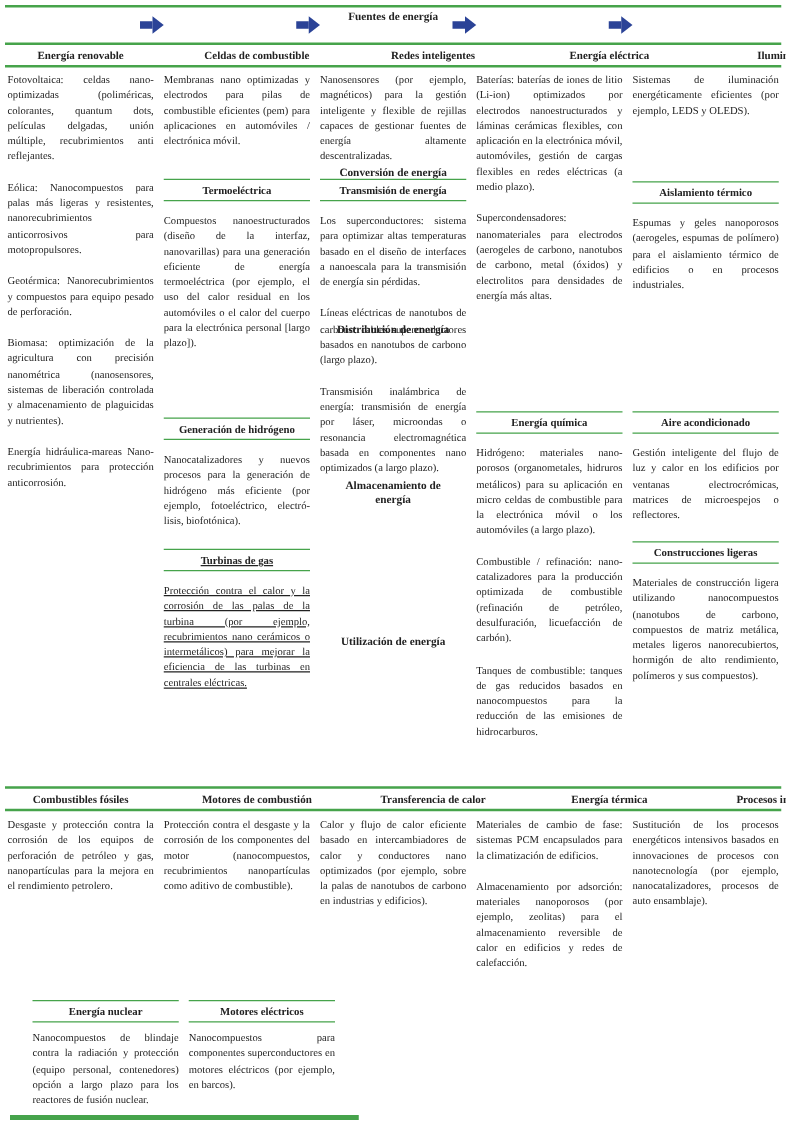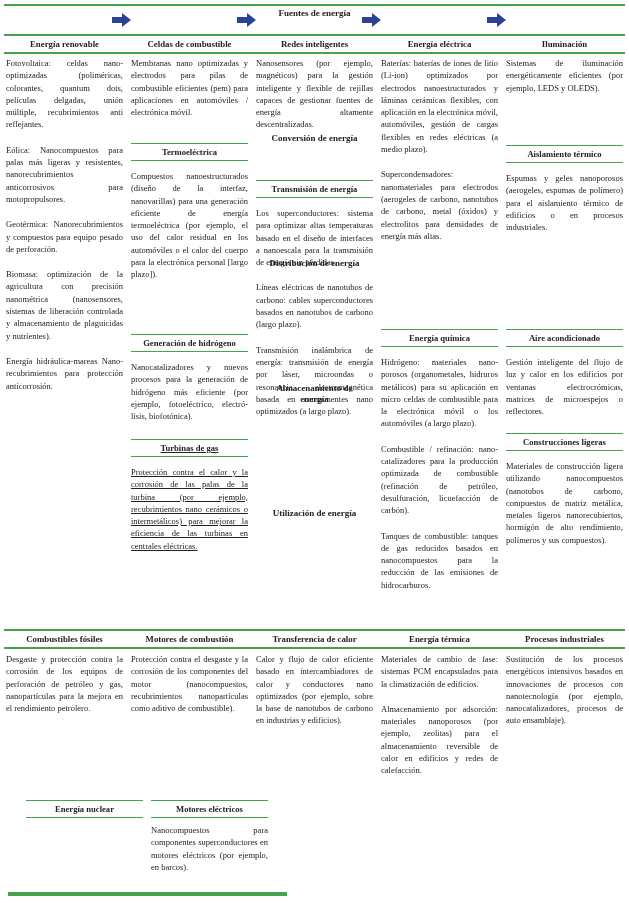--- a/index.html
+++ b/index.html
@@ -14,21 +14,21 @@
   
   .flow-row{position:relative;display:flex;align-items:center;gap:8px;padding:2px 6px;height:24px;flex-direction:column;}
   .flow-step{flex:0 0 117px;text-align:center;font-weight:bold;font-size:9px;line-height:10.5px;}
   .flow-step .inner{display:inline-block;max-width:92px;}
   .flow-arrow{position:absolute;top:50%;transform:translateY(-50%);display:flex;align-items:center;}
   .flow-arrow .shaft{width:10px;height:6px;background:#2b4397;}
   .flow-arrow .head{width:0;height:0;border-top:7px solid transparent;border-bottom:7px solid transparent;border-left:9px solid #2b4397;}
   .a1{left:112px;} .a2{left:237px;} .a3{left:362px;} .a4{left:487px;}
 
   
-  .band{display:flex;gap:8px;padding:3px 6px;align-items:center;}
+  .band{display:flex;gap:24px;padding:3px 6px;align-items:center;}
   .band .cell{flex:0 0 117px;text-align:center;font-weight:bold;font-size:8.8px;line-height:10px;}
 
   
   .region{position:relative;}
   .rB{height:572px;margin-top:3px;}
   .rD{height:147px;margin-top:4px;}
   .rE{height:84px;margin-left:20px;}
   .col{position:absolute;top:0;width:117px;}
   .c1{left:6px;} .c2{left:131px;} .c3{left:256px;} .c4{left:381px;} .c5{left:506px;}
   .sec{position:absolute;left:0;right:0;}
@@ -108,21 +108,21 @@
     <div class="sec" style="top:382px;text-decoration:underline;">
       <div class="sec-h">Turbinas de gas</div>
       <p class="p">Protección contra el calor y la corrosión de las palas de la turbina (por ejemplo, recubrimientos nano cerámicos o intermetálicos) para mejorar la eficiencia de las turbinas en centrales eléctricas.</p>
     </div>
   </div>
 
   <div class="col c3">
     <div class="sec" style="top:0;">
       <p class="p">Nanosensores (por ejemplo, magnéticos) para la gestión inteligente y flexible de rejillas capaces de gestionar fuentes de energía altamente descentralizadas.</p>
     </div>
-    <div class="sec" style="top:86px;margin-top:37px;">
+    <div class="sec" style="top:86px;">
       <div class="sec-h">Transmisión de energía</div>
       <p class="p">Los superconductores: sistema para optimizar altas temperaturas basado en el diseño de interfaces a nanoescala para la transmisión de energía sin pérdidas.</p>
       <p class="p">Líneas eléctricas de nanotubos de carbono: cables superconductores basados en nanotubos de carbono (largo plazo).</p>
       <p class="p">Transmisión inalámbrica de energía: transmisión de energía por láser, microondas o resonancia electromagnética basada en componentes nano optimizados (a largo plazo).</p>
     </div>
   </div>
 
   <div class="col c4">
     <div class="sec" style="top:0;">
       <p class="p">Baterías: baterías de iones de litio (Li-ion) optimizados por electrodos nanoestructurados y láminas cerámicas flexibles, con aplicación en la electrónica móvil, automóviles, gestión de cargas flexibles en redes eléctricas (a medio plazo).</p>
@@ -166,34 +166,35 @@
 <div class="rule"></div>
 
 <div class="region rD">
   <div class="col c1">
     <p class="p">Desgaste y protección contra la corrosión de los equipos de perforación de petróleo y gas, nanopartículas para la mejora en el rendimiento petrolero.</p>
   </div>
   <div class="col c2">
     <p class="p">Protección contra el desgaste y la corrosión de los componentes del motor (nanocompuestos, recubrimientos nanopartículas como aditivo de combustible).</p>
   </div>
   <div class="col c3">
-    <p class="p">Calor y flujo de calor eficiente basado en intercambiadores de calor y conductores nano optimizados (por ejemplo, sobre la base de nanotubos de carbono en industrias y edificios).</p>
+    <p class="p">Calor y flujo de calor eficiente basado en intercambiadores de calor y conductores nano optimizados (por ejemplo, sobre la palas de nanotubos de carbono en industrias y edificios).</p>
   </div>
   <div class="col c4">
     <p class="p">Materiales de cambio de fase: sistemas PCM encapsulados para la climatización de edificios.</p>
     <p class="p">Almacenamiento por adsorción: materiales nanoporosos (por ejemplo, zeolitas) para el almacenamiento reversible de calor en edificios y redes de calefacción.</p>
   </div>
   <div class="col c5">
     <p class="p">Sustitución de los procesos energéticos intensivos basados en innovaciones de procesos con nanotecnología (por ejemplo, nanocatalizadores, procesos de auto ensamblaje).</p>
   </div>
 </div>
 
 <div class="region rE">
   <div class="col c1">
     <div class="sec-h" style="margin-bottom:6px;">Energía nuclear</div>
+    <p class="p">Nanocompuestos de blindaje contra la radiación y protección (equipo personal, contenedores) opción a largo plazo para los reactores de fusión nuclear.</p>
   </div>
   <div class="col c2">
     <div class="sec-h" style="margin-bottom:6px;">Motores eléctricos</div>
     <p class="p">Nanocompuestos para componentes superconductores en motores eléctricos (por ejemplo, en barcos).</p>
   </div>
 </div>
 
 <div class="bottom-bar"></div>
 
 </body></html>

